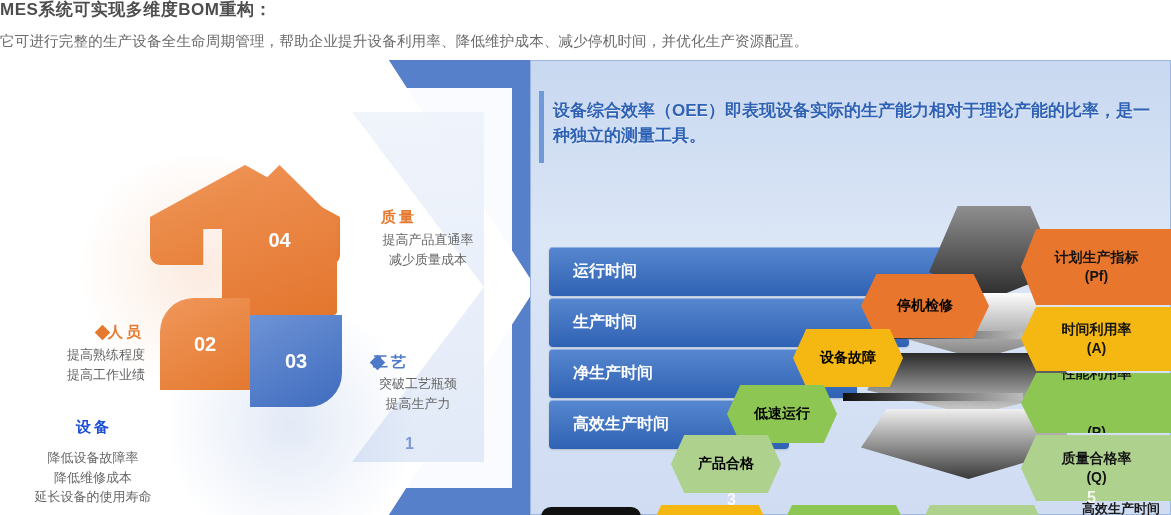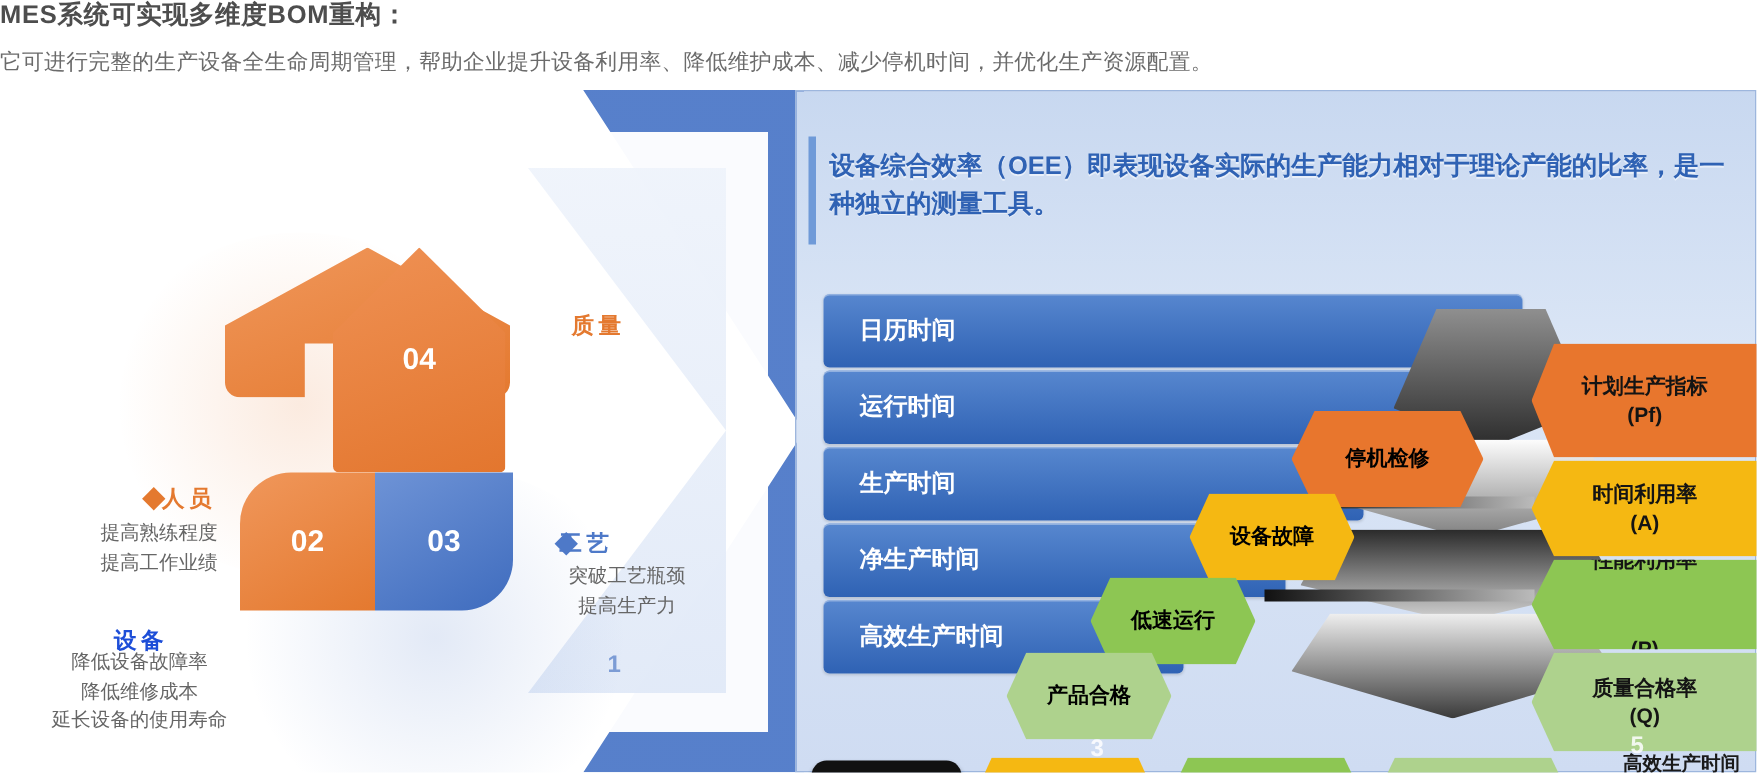--- a/index.html
+++ b/index.html
@@ -35,36 +35,36 @@
   .pw{position:absolute;color:#fff;font-size:20px;font-weight:600;
       display:flex;align-items:center;justify-content:center;}
   #pw-04{left:222px;top:105px;width:115px;height:150px;
      background:linear-gradient(160deg,#ef9154,#e3762e);
      clip-path:polygon(50% 0,100% 38%,100% 100%,0 100%,0 38%);
      border-radius:0 0 4px 4px;}
   #pw-04-arrow{left:150px;top:105px;width:190px;height:100px;
      background:linear-gradient(160deg,#f0975b,#e4792f);
      clip-path:polygon(50% 0,100% 52%,100% 100%,72% 100%,72% 64%,28% 64%,28% 100%,0 100%,0 52%);
      border-radius:10px;}
-  #pw-02{left:160px;top:255px;width:90px;height:92px;
+  #pw-02{left:160px;top:238px;width:90px;height:92px;
      background:linear-gradient(150deg,#f0975b,#e4792f);
      border-radius:34px 0 0 0;}
   #pw-03{left:250px;top:255px;width:92px;height:92px;
      background:linear-gradient(150deg,#6e93d6,#3f6cbe);
      border-radius:0 0 34px 0;}
   #pw-01{left:160px;top:347px;width:90px;height:98px;
      background:linear-gradient(160deg,#6e93d6,#4371c0);
      border-radius:0 0 0 40px;}
 
   .pw-lbl{position:absolute;font-size:15px;font-weight:bold;letter-spacing:3px;}
   .pw-txt{position:absolute;font-size:13px;color:#666;line-height:1.5;}
   #lbl-people{left:108px;top:263px;color:#e4792f;}
   #txt-people{left:26px;top:285px;width:160px;text-align:center;}
   #lbl-equip{left:76px;top:358px;color:#1d4ed8;}
-  #txt-equip{left:2px;top:371px;width:182px;text-align:center;}
+  #txt-equip{left:2px;top:388px;width:182px;text-align:center;}
   #lbl-quality{left:381px;top:148px;color:#e4792f;}
   #txt-quality{left:358px;top:170px;width:140px;text-align:center;}
   #lbl-craft{left:373px;top:293px;color:#4e79c8;}
   #txt-craft{left:348px;top:315px;width:140px;text-align:center;font-family:Liberation Mono, monospace;}
   .pw-diamond{position:absolute;width:11px;height:11px;background:currentColor;
      transform:rotate(45deg);}
 
   
   #right-panel{position:absolute;left:530px;top:60px;width:641px;height:455px;
      background:linear-gradient(180deg,#c8d8f0 0%,#dbe6f6 40%,#cfdcf2 100%);
@@ -162,37 +162,38 @@
   <div class="pw-lbl" id="lbl-people">人员</div>
   <div class="pw-txt" id="txt-people" style="white-space:pre-line">提高熟练程度
 提高工作业绩</div>
 
   <div class="pw-lbl" id="lbl-equip">设备</div>
   <div class="pw-txt" id="txt-equip" style="white-space:pre-line">降低设备故障率
 降低维修成本
 延长设备的使用寿命</div>
 
   <div class="pw-lbl" id="lbl-quality">质量</div>
+  <div class="pw-txt" id="txt-quality" style="white-space:pre-line">提高产品直通率
+减少质量成本</div>
 
   <div class="pw-lbl" id="lbl-craft">工艺</div>
   <div class="pw-txt" id="txt-craft" style="white-space:pre-line">突破工艺瓶颈
 提高生产力</div>
 
   <div class="pw-diamond" style="left:97px;top:267px;color:#e4792f"></div>
   <div class="pw-diamond" style="left:372px;top:297px;color:#4e79c8"></div>
 
   <span class="wm" style="left:405px;top:375px;color:#6b8fd0">1</span>
 </div>
 
 <div id="right-panel">
 
   <div id="oee-desc-bar"></div>
   <div id="oee-desc">设备综合效率（OEE）即表现设备实际的生产能力相对于理论产能的比率，是一种独立的测量工具。</div>
 
-  <div class="tbar" id="tb-0">日历时间</div>
   <div class="tbar" id="tb-1">运行时间</div>
   <div class="tbar" id="tb-2">生产时间</div>
   <div class="tbar" id="tb-3">净生产时间</div>
   <div class="tbar" id="tb-4">高效生产时间</div>
 
   <div class="funnel" id="fn-1"></div>
   <div class="funnel" id="fn-2"></div>
   <div class="funnel" id="fn-3"></div>
   <div class="funnel" id="fn-4"></div>
   <div class="farrow" id="fa-1"></div>

